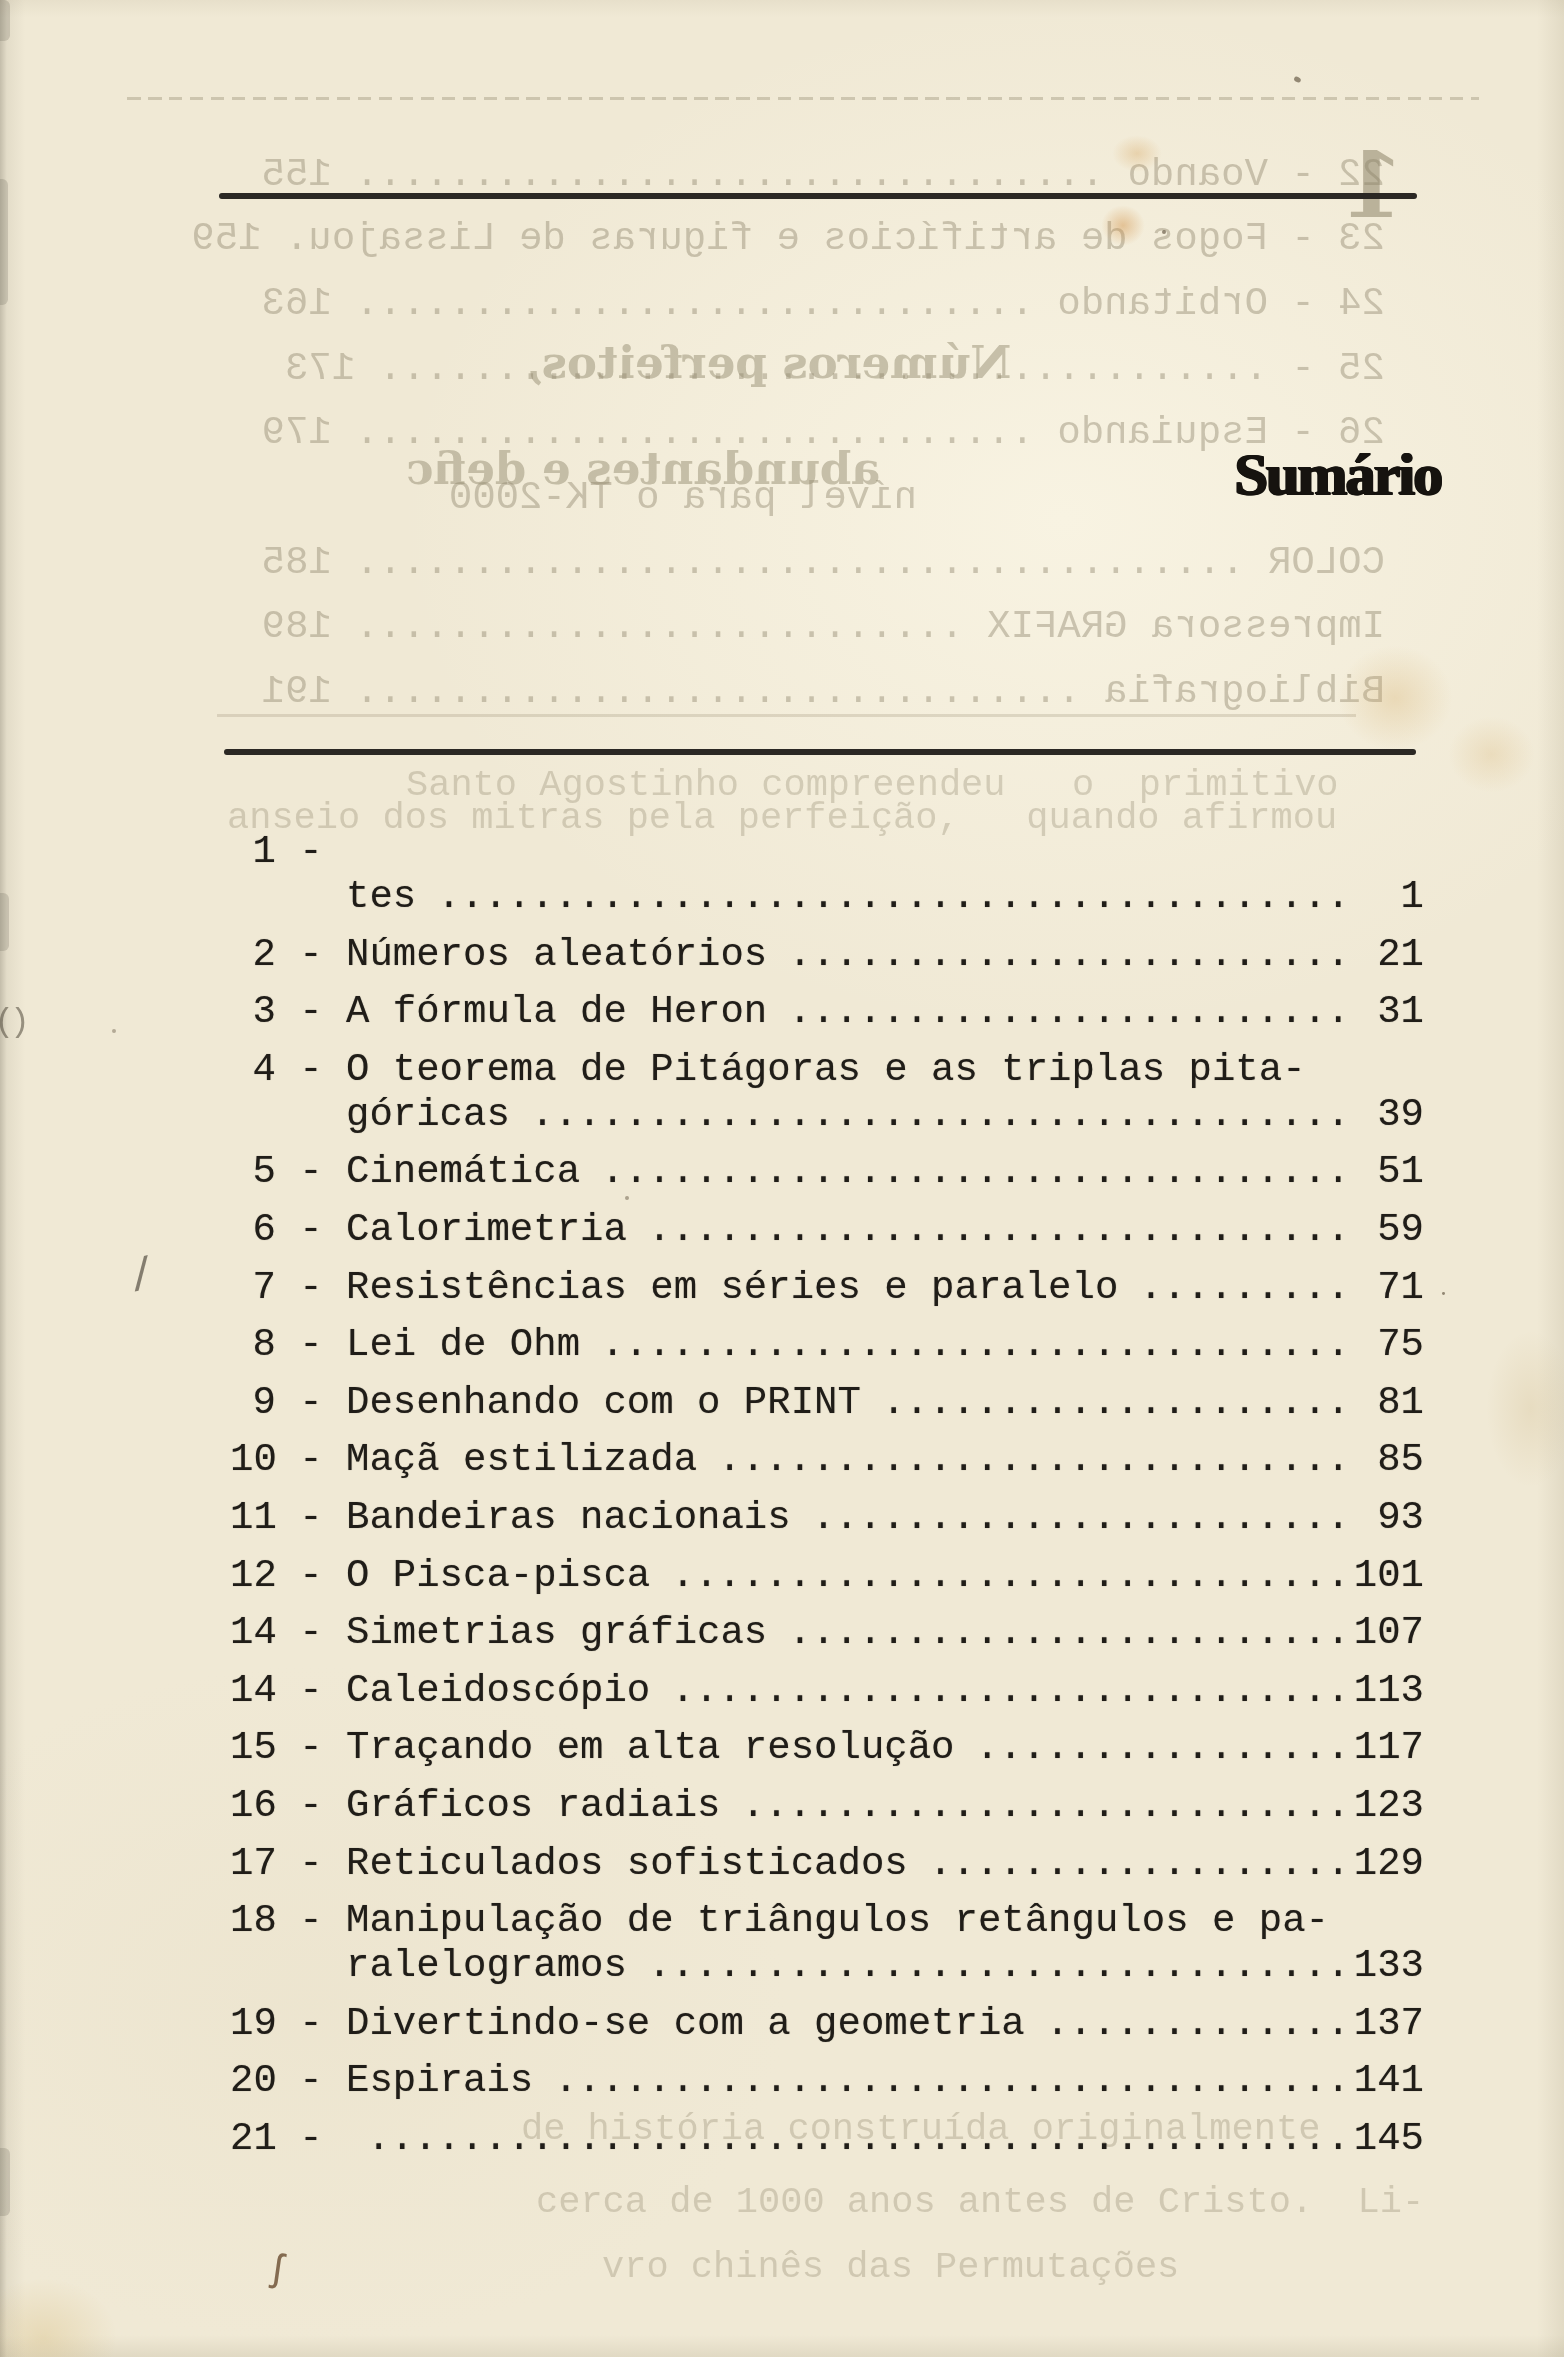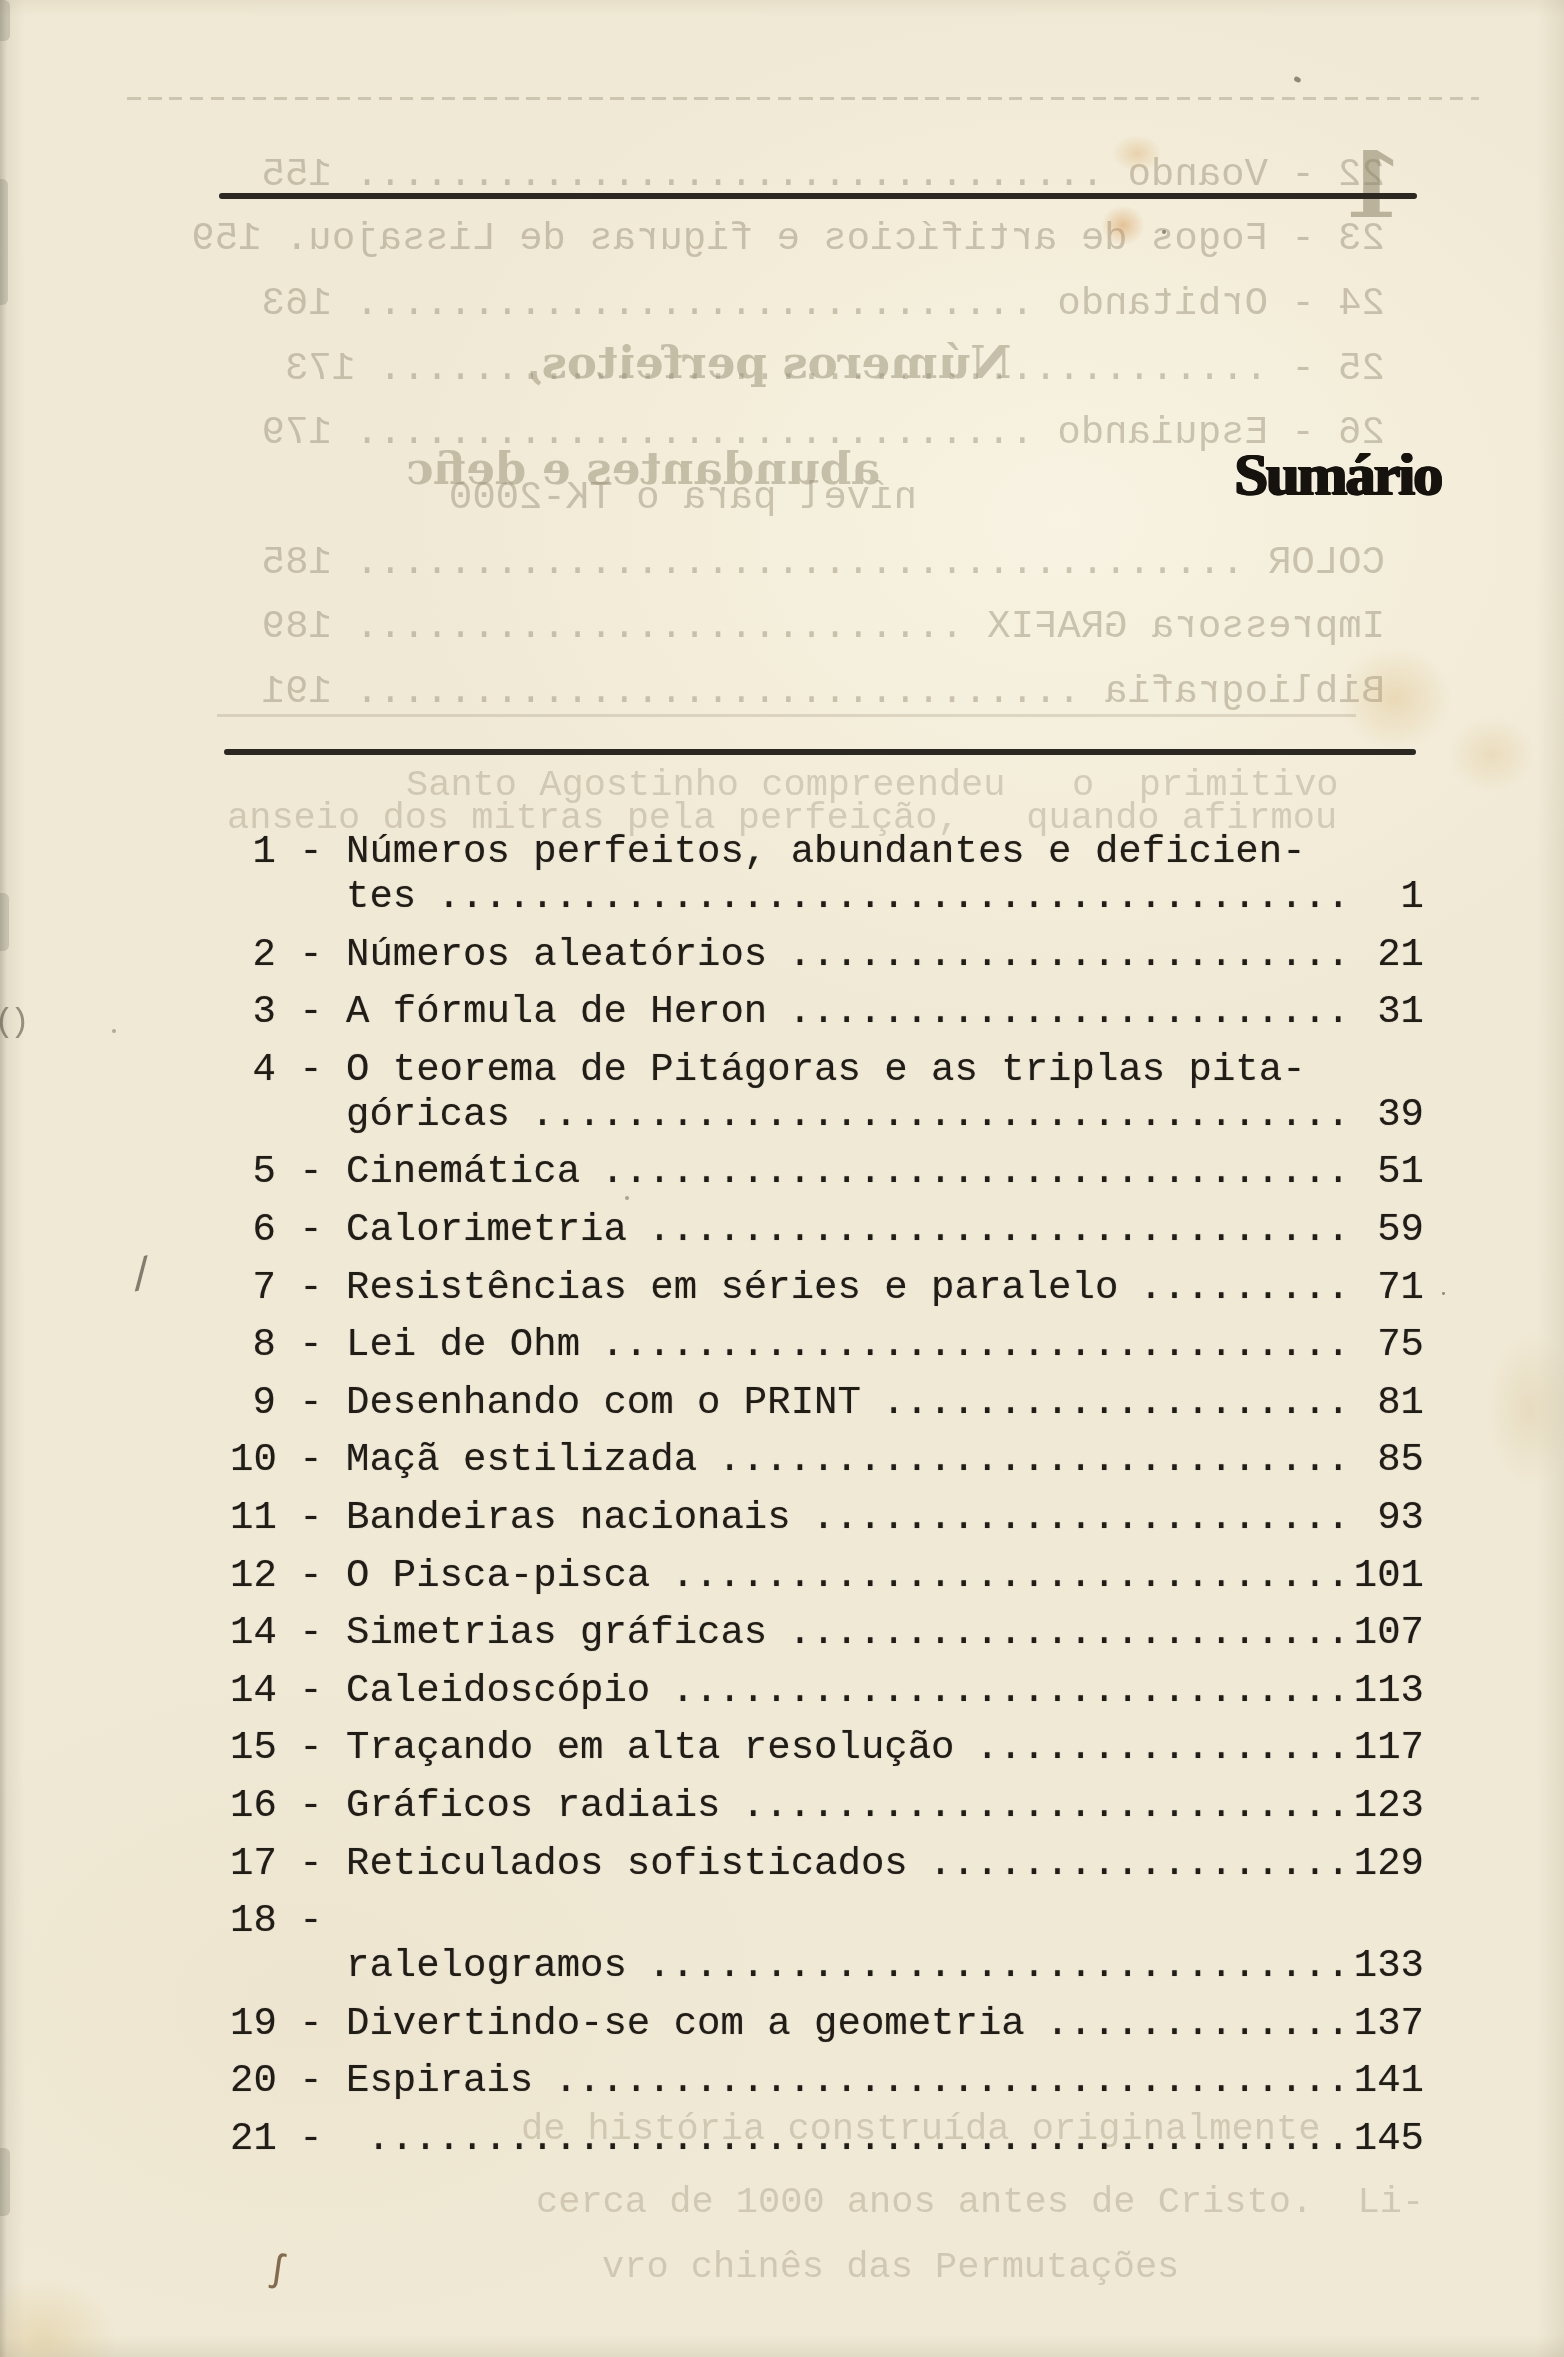--- a/index.html
+++ b/index.html
@@ -123,21 +123,20 @@
       <div class="ghost" style="left: 521px; top: 2107px;">de história construída originalmente</div>
       <div class="ghost" style="left: 536px; top: 2180px;">cerca de 1000 anos antes de Cristo.  Li-</div>
       <div class="ghost" style="left: 570px; top: 2245px; margin-left: 32px;">vro chinês das Permutações</div>
     </div>
 
   <div class="toc" id="toc">
       <div class="entry">
         <div class="row">
           <div class="num">1</div>
           <div class="sep">-</div>
-          <div class="title">Números perfeitos, abundantes e deficien-</div>
         </div>
         <div class="row">
           <div class="num"></div>
           <div class="sep"></div>
           <div class="title">tes</div>
           <div class="leader">........................................................................</div>
           <div class="pg">1</div>
         </div>
       </div>
       <div class="entry">
@@ -286,20 +285,21 @@
           <div class="sep">-</div>
           <div class="title">Reticulados sofisticados</div>
           <div class="leader">........................................................................</div>
           <div class="pg">129</div>
         </div>
       </div>
       <div class="entry">
         <div class="row">
           <div class="num">18</div>
           <div class="sep">-</div>
+          <div class="title">Manipulação de triângulos retângulos e pa-</div>
         </div>
         <div class="row">
           <div class="num"></div>
           <div class="sep"></div>
           <div class="title">ralelogramos</div>
           <div class="leader">........................................................................</div>
           <div class="pg">133</div>
         </div>
       </div>
       <div class="entry">

